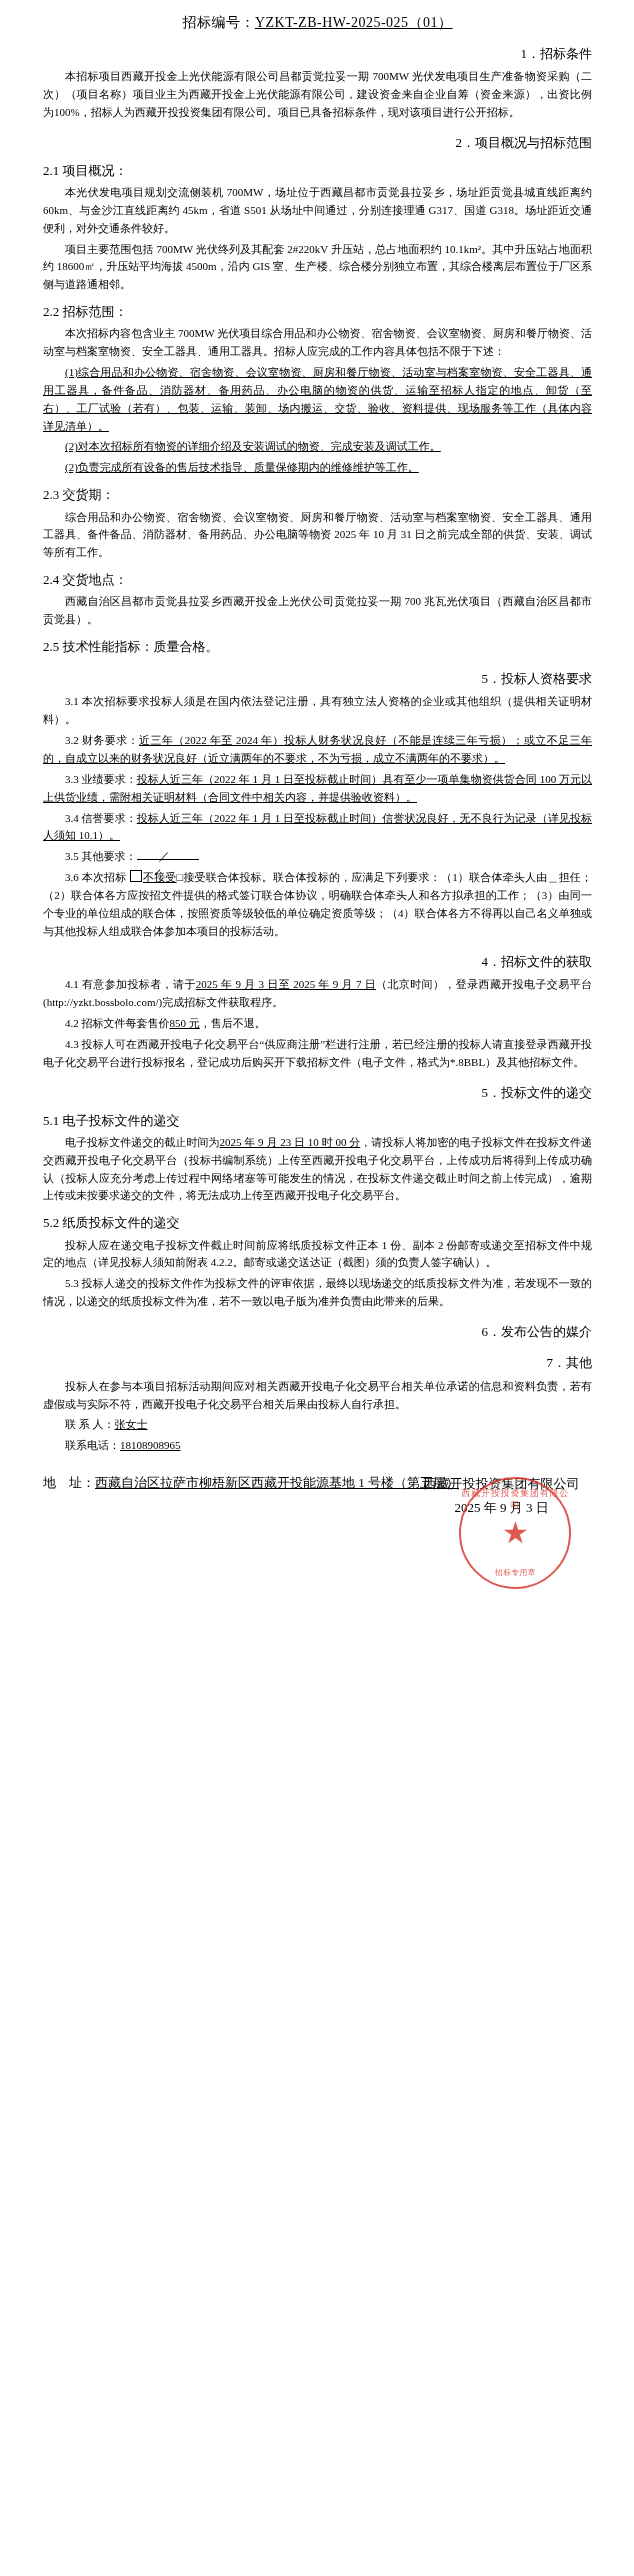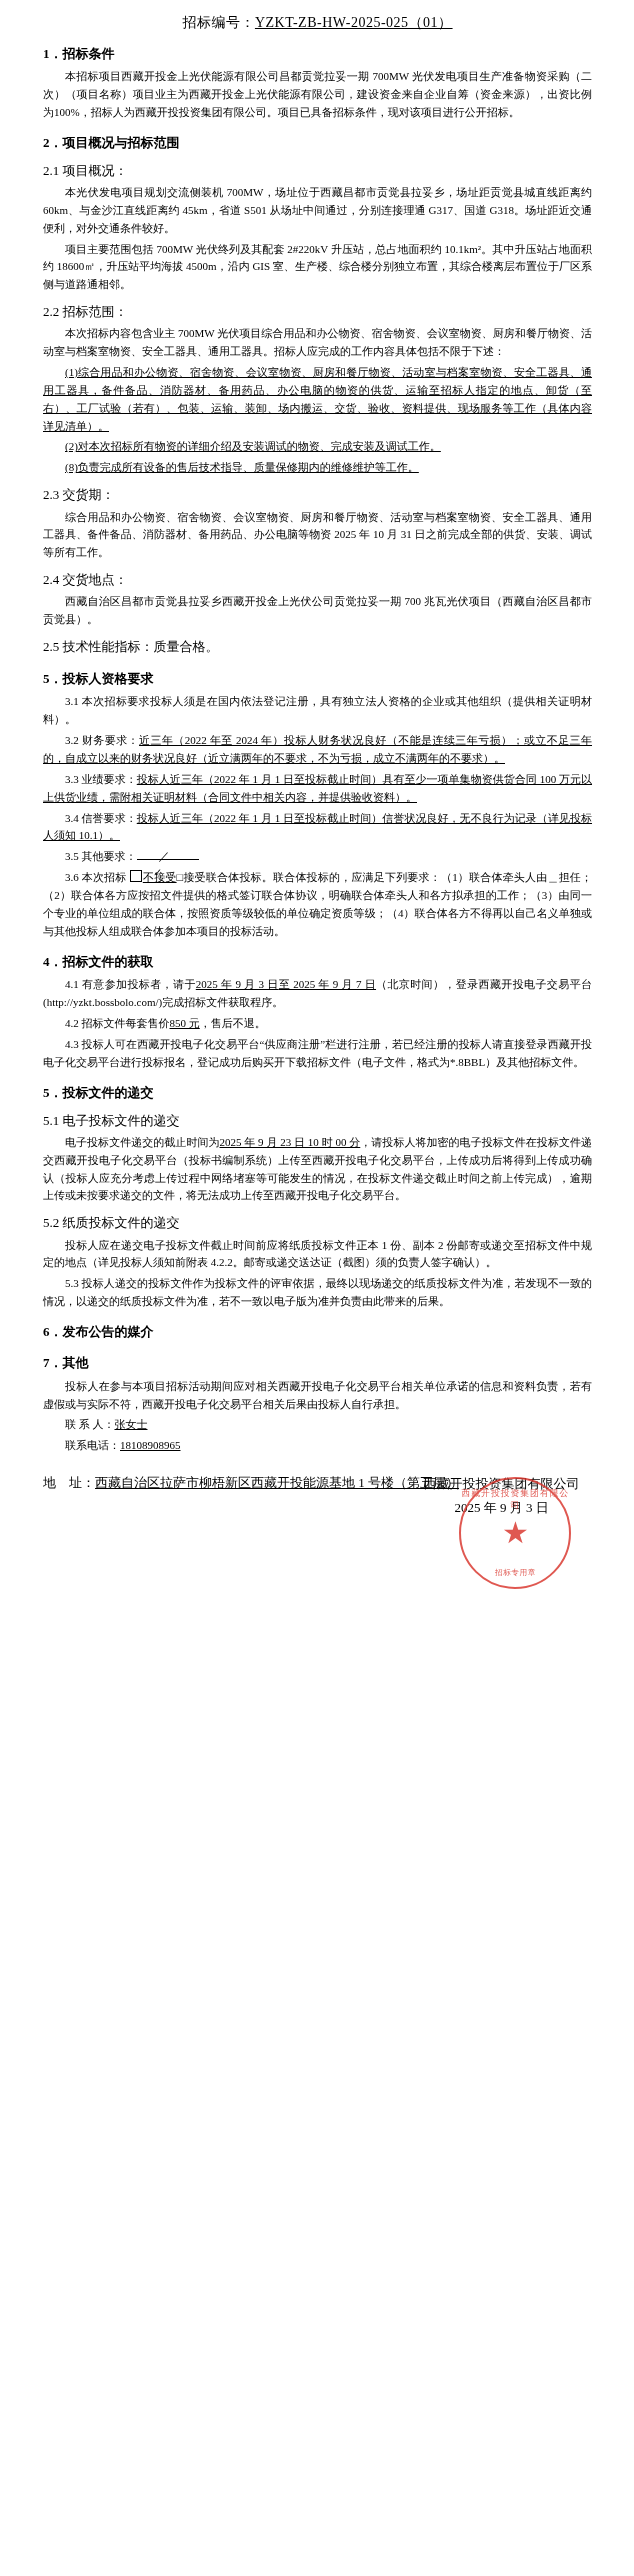--- a/index.html
+++ b/index.html
@@ -24,23 +24,24 @@
     font-size: 14px;
     letter-spacing: 0.5px;
     margin-bottom: 7px;
     font-weight: 500;
   }
   .doc-number .u {
     text-decoration: underline;
   }
   h2.section {
     font-size: 13px;
-    font-weight: bold;
+    font-weight: normal;
     margin: 11.3px 0 5.2px 0;
     line-height: 1.5;
+    text-align: right;
   }
   h3.sub {
     font-size: 13px;
     font-weight: normal;
     margin: 8.2px 0 3.1px 0;
     line-height: 1.55;
   }
   p.para {
     font-size: 11px;
     line-height: 1.62;
@@ -146,21 +147,21 @@
   <h2 class="section">2．项目概况与招标范围</h2>
 
   <h3 class="sub">2.1 项目概况：</h3>
   <p class="para">本光伏发电项目规划交流侧装机 700MW，场址位于西藏昌都市贡觉县拉妥乡，场址距贡觉县城直线距离约 60km、与金沙江直线距离约 45km，省道 S501 从场址中间通过，分别连接理通 G317、国道 G318。场址距近交通便利，对外交通条件较好。</p>
   <p class="para">项目主要范围包括 700MW 光伏终列及其配套 2#220kV 升压站，总占地面积约 10.1km²。其中升压站占地面积约 18600㎡，升压站平均海拔 4500m，沿内 GIS 室、生产楼、综合楼分别独立布置，其综合楼离层布置位于厂区系侧与道路通相邻。</p>
 
   <h3 class="sub">2.2 招标范围：</h3>
   <p class="para">本次招标内容包含业主 700MW 光伏项目综合用品和办公物资、宿舍物资、会议室物资、厨房和餐厅物资、活动室与档案室物资、安全工器具、通用工器具。招标人应完成的工作内容具体包括不限于下述：</p>
   <p class="para u">(1)综合用品和办公物资、宿舍物资、会议室物资、厨房和餐厅物资、活动室与档案室物资、安全工器具、通用工器具，备件备品、消防器材、备用药品、办公电脑的物资的供货、运输至招标人指定的地点、卸货（至右）、工厂试验（若有）、包装、运输、装卸、场内搬运、交货、验收、资料提供、现场服务等工作（具体内容详见清单）。</p>
   <p class="para u">(2)对本次招标所有物资的详细介绍及安装调试的物资、完成安装及调试工作。</p>
-  <p class="para u">(8)负责完成所有设备的售后技术指导、质量保修期内的维修维护等工作。</p>
+  <p class="para u">(2)负责完成所有设备的售后技术指导、质量保修期内的维修维护等工作。</p>
 
   <h3 class="sub">2.3 交货期：</h3>
   <p class="para">综合用品和办公物资、宿舍物资、会议室物资、厨房和餐厅物资、活动室与档案室物资、安全工器具、通用工器具、备件备品、消防器材、备用药品、办公电脑等物资 2025 年 10 月 31 日之前完成全部的供货、安装、调试等所有工作。</p>
 
   <h3 class="sub">2.4 交货地点：</h3>
   <p class="para">西藏自治区昌都市贡觉县拉妥乡西藏开投金上光伏公司贡觉拉妥一期 700 兆瓦光伏项目（西藏自治区昌都市贡觉县）。</p>
 
   <h3 class="sub">
     <span>2.5 技术性能指标：</span><span>质量合格。</span>
   </h3>

